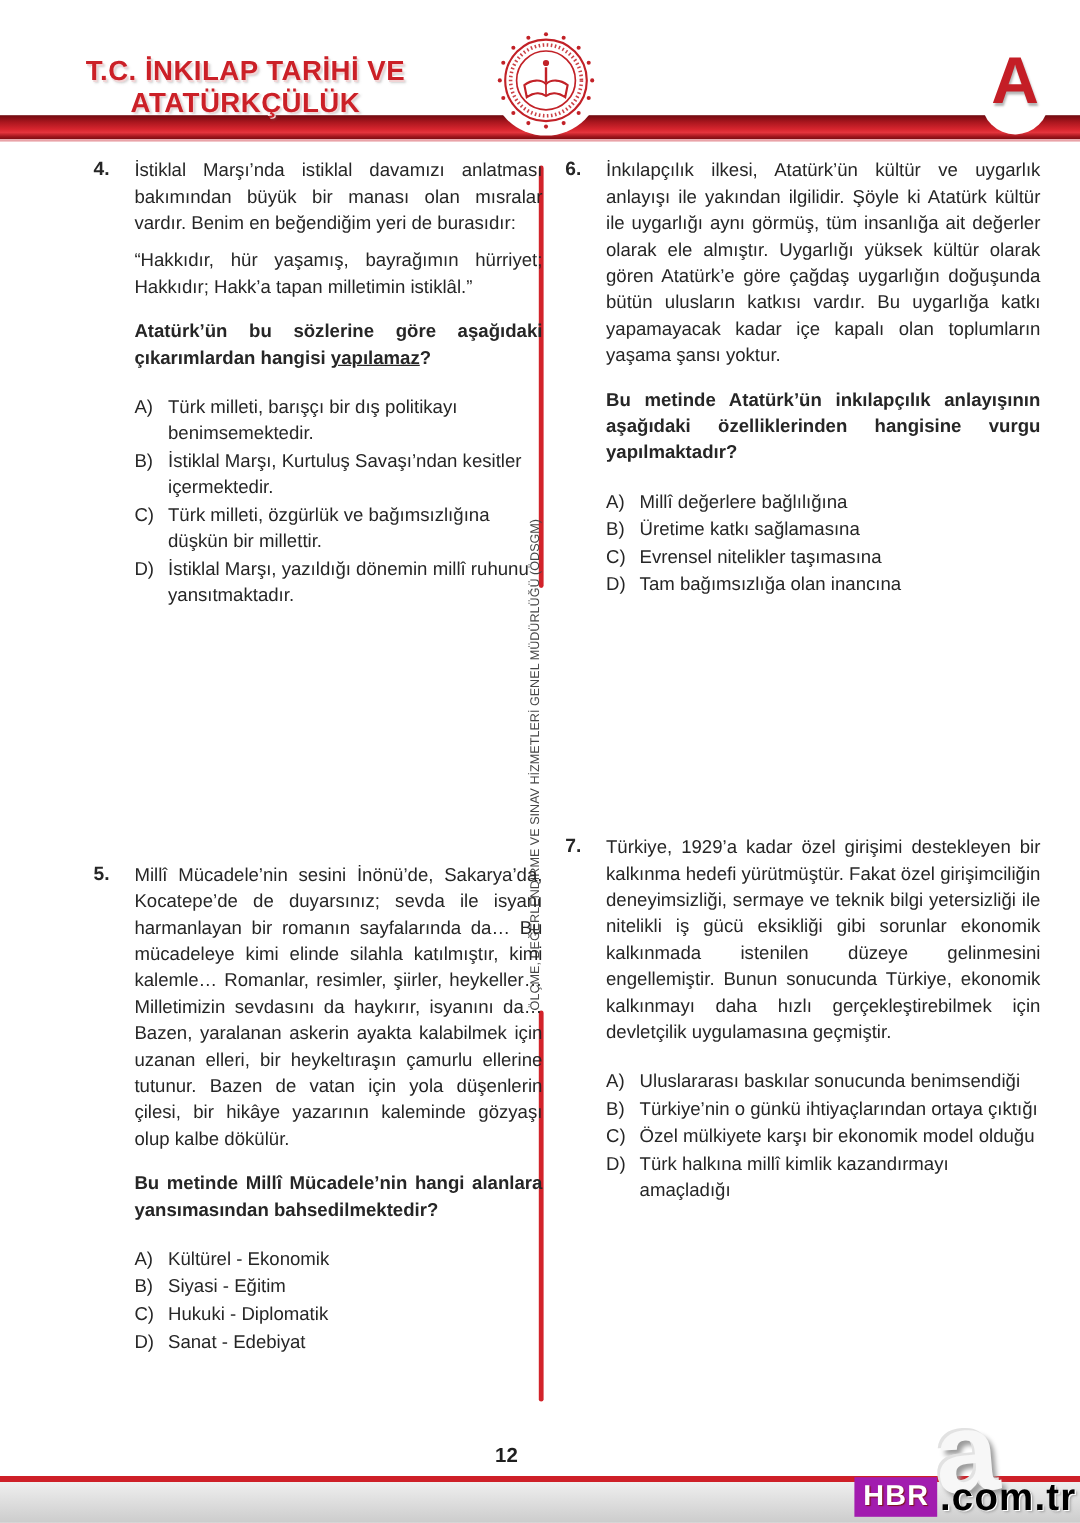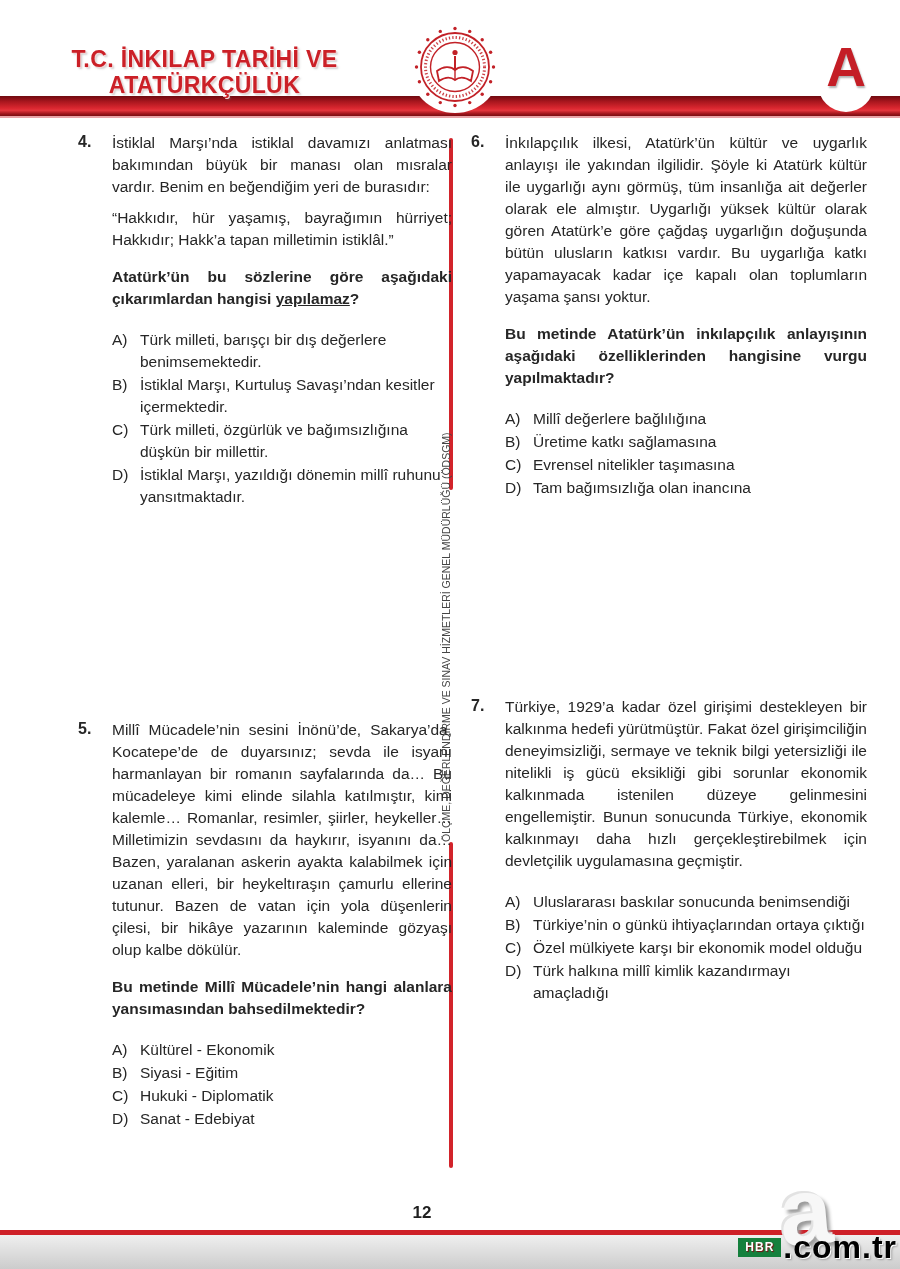--- a/index.html
+++ b/index.html
@@ -81,21 +81,21 @@
   
   .watermark { position: absolute; right: 0; top: 1178px; width: 168px; height: 91px; z-index: 6; }
   .wm-a {
     position: absolute; right: 68px; top: -14px;
     font-size: 95px; line-height: 1; font-weight: 800; color: #f7f7f7;
     text-shadow: -2px -2px 0 #e2e2e2, 3px 4px 4px #9b9b9b;
     transform: rotate(-5deg);
   }
   .wm-row { position: absolute; right: 3px; bottom: 3px; display: flex; align-items: center; }
   .wm-hbr {
-    background: #15803d; color: #ffffff; font-weight: 900; font-size: 12px;
+    background: #a21caf; color: #ffffff; font-weight: 900; font-size: 24px;
     padding: 2px 7px 3px 7px; letter-spacing: 1px; text-shadow: 1px 1px 1px #7d0d12;
   }
   .wm-domain {
     color: #000000; font-weight: 900; font-size: 32px; letter-spacing: 1px; margin-left: 2px;
     text-shadow: 1px 1px 0 #ffffff, 2px 2px 2px #a5a5a5;
   }
 </style>
 </head>
 <body>
 
@@ -147,21 +147,21 @@
 
   <section class="question q4">
     <div class="qnum">4.</div>
     <div class="qbody">
       <p class="qpara">İstiklal Marşı’nda istiklal davamızı anlatması bakımından büyük bir manası olan mısralar vardır. Benim en beğendiğim yeri de burasıdır:</p>
       <p class="qpara">“Hakkıdır, hür yaşamış, bayrağımın hürriyet; Hakkıdır; Hakk’a tapan milletimin istiklâl.”</p>
       <p class="qstem"><span>Atatürk’ün bu sözlerine göre aşağıdaki çıkarımlardan hangisi </span><span class="u">yapılamaz</span><span>?</span></p>
       <div class="options">
         <div class="option">
             <span class="olabel">A)</span>
-            <span class="otext">Türk milleti, barışçı bir dış değerlere benimsemektedir.</span>
+            <span class="otext">Türk milleti, barışçı bir dış politikayı benimsemektedir.</span>
           </div>
         <div class="option">
             <span class="olabel">B)</span>
             <span class="otext">İstiklal Marşı, Kurtuluş Savaşı’ndan kesitler içermektedir.</span>
           </div>
         <div class="option">
             <span class="olabel">C)</span>
             <span class="otext">Türk milleti, özgürlük ve bağımsızlığına düşkün bir millettir.</span>
           </div>
         <div class="option">

